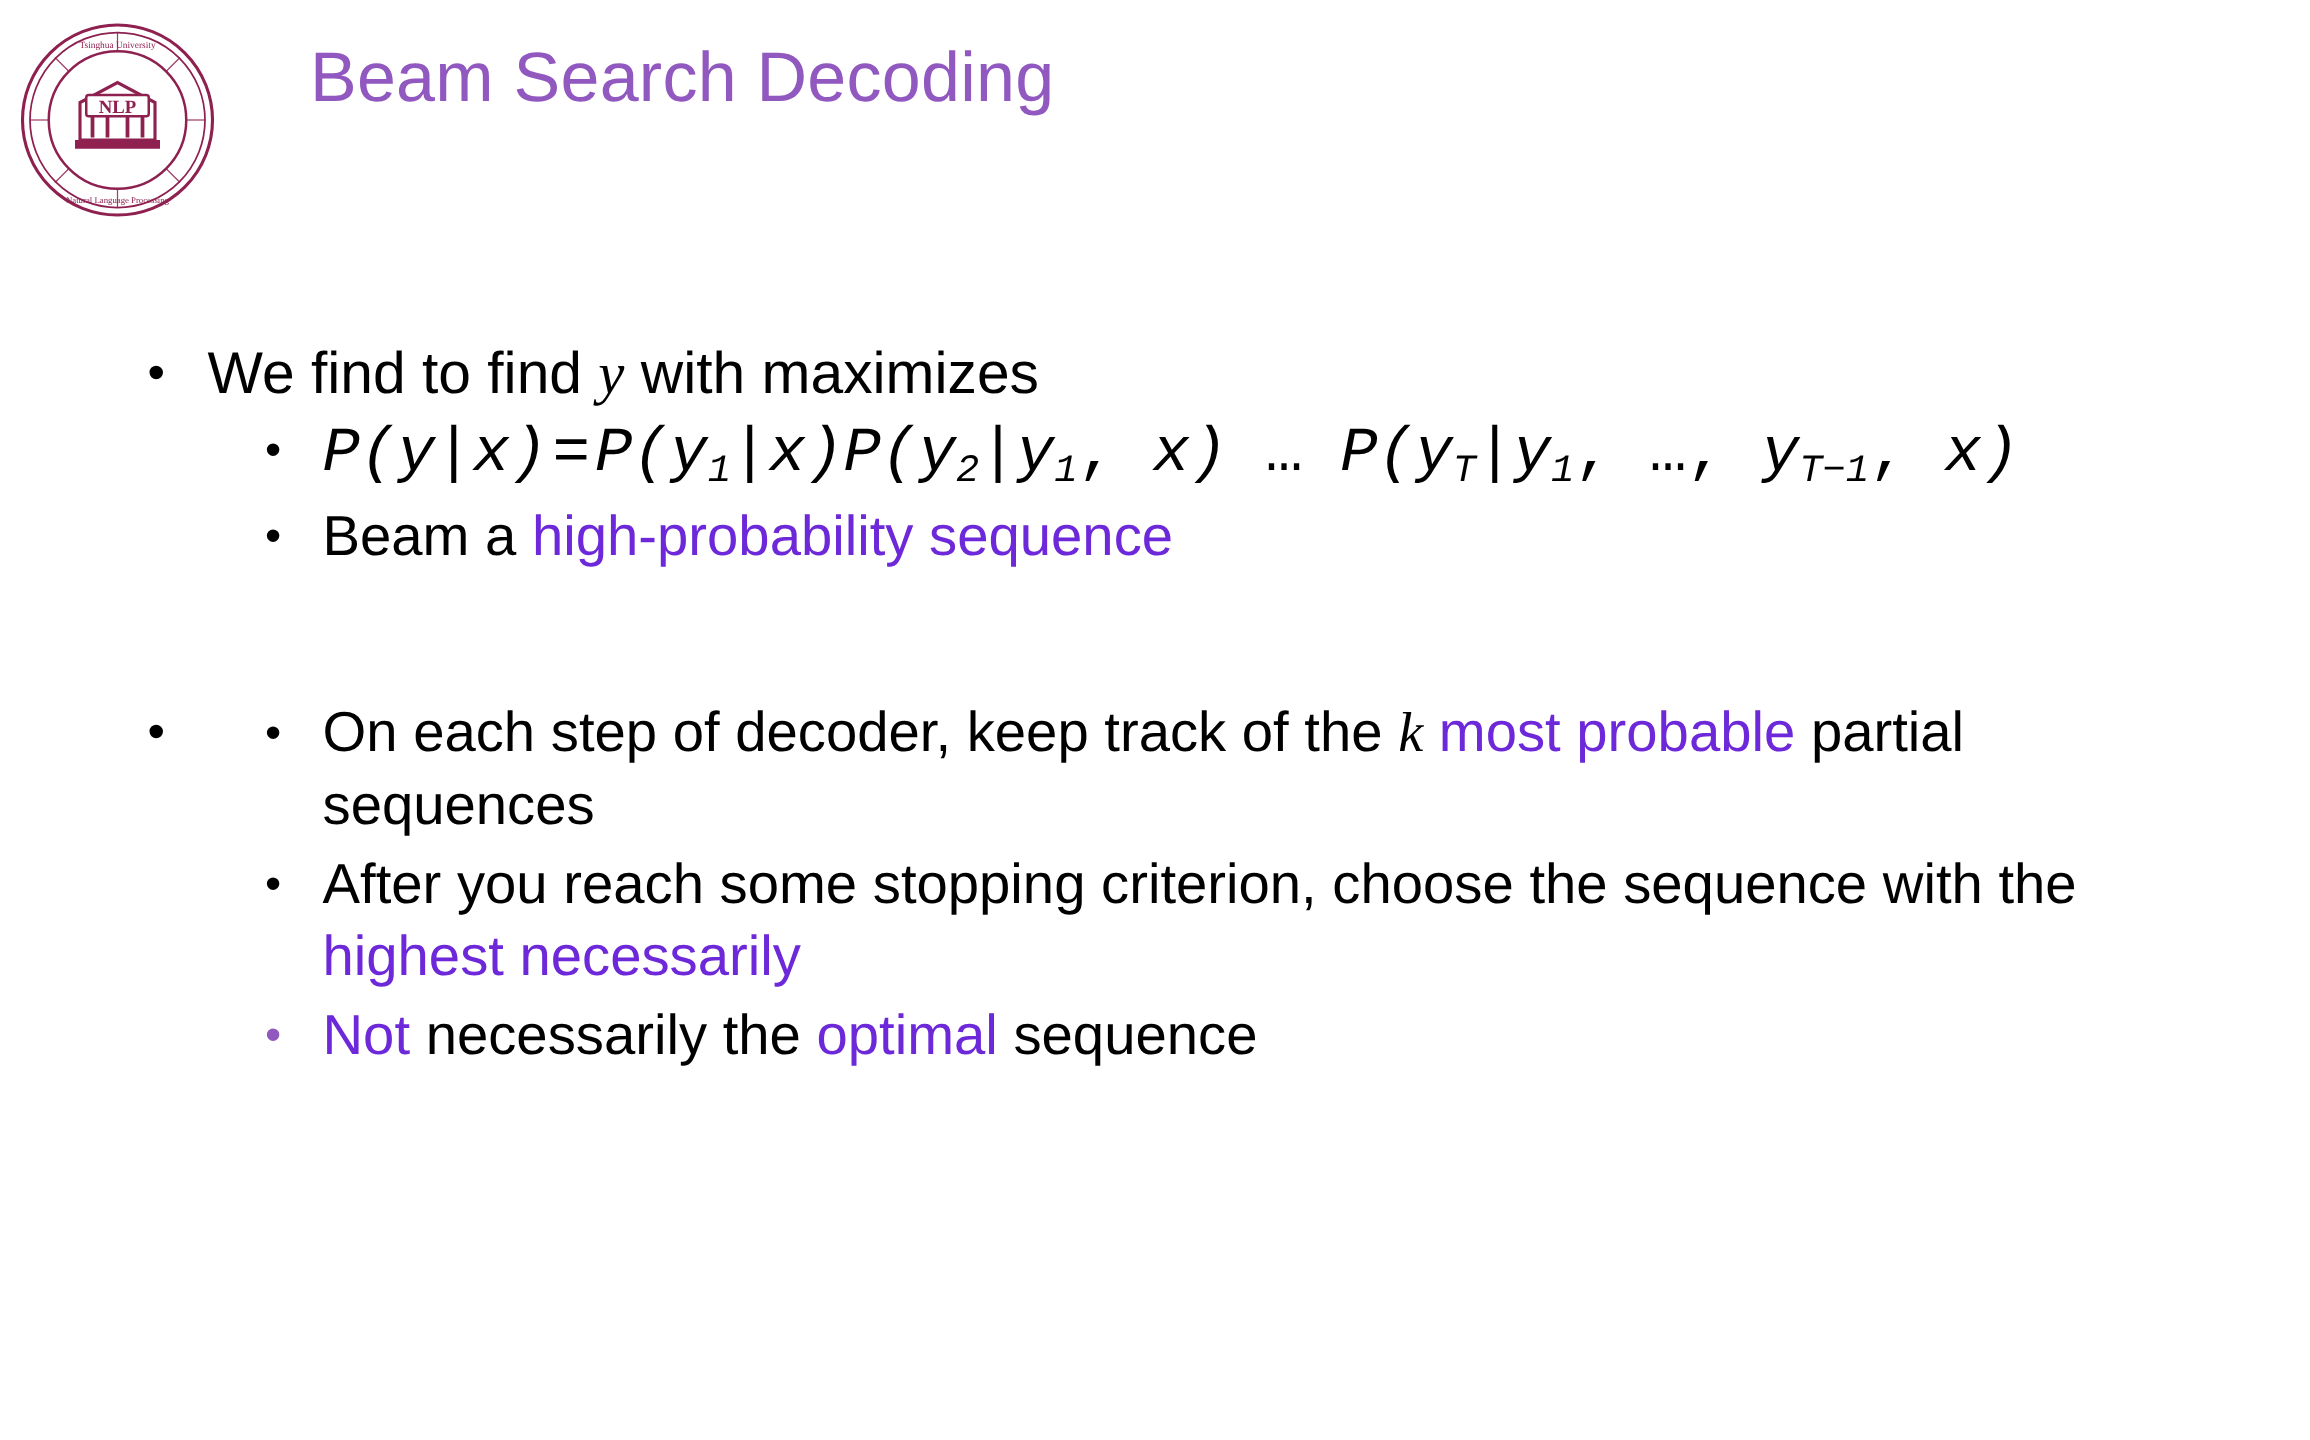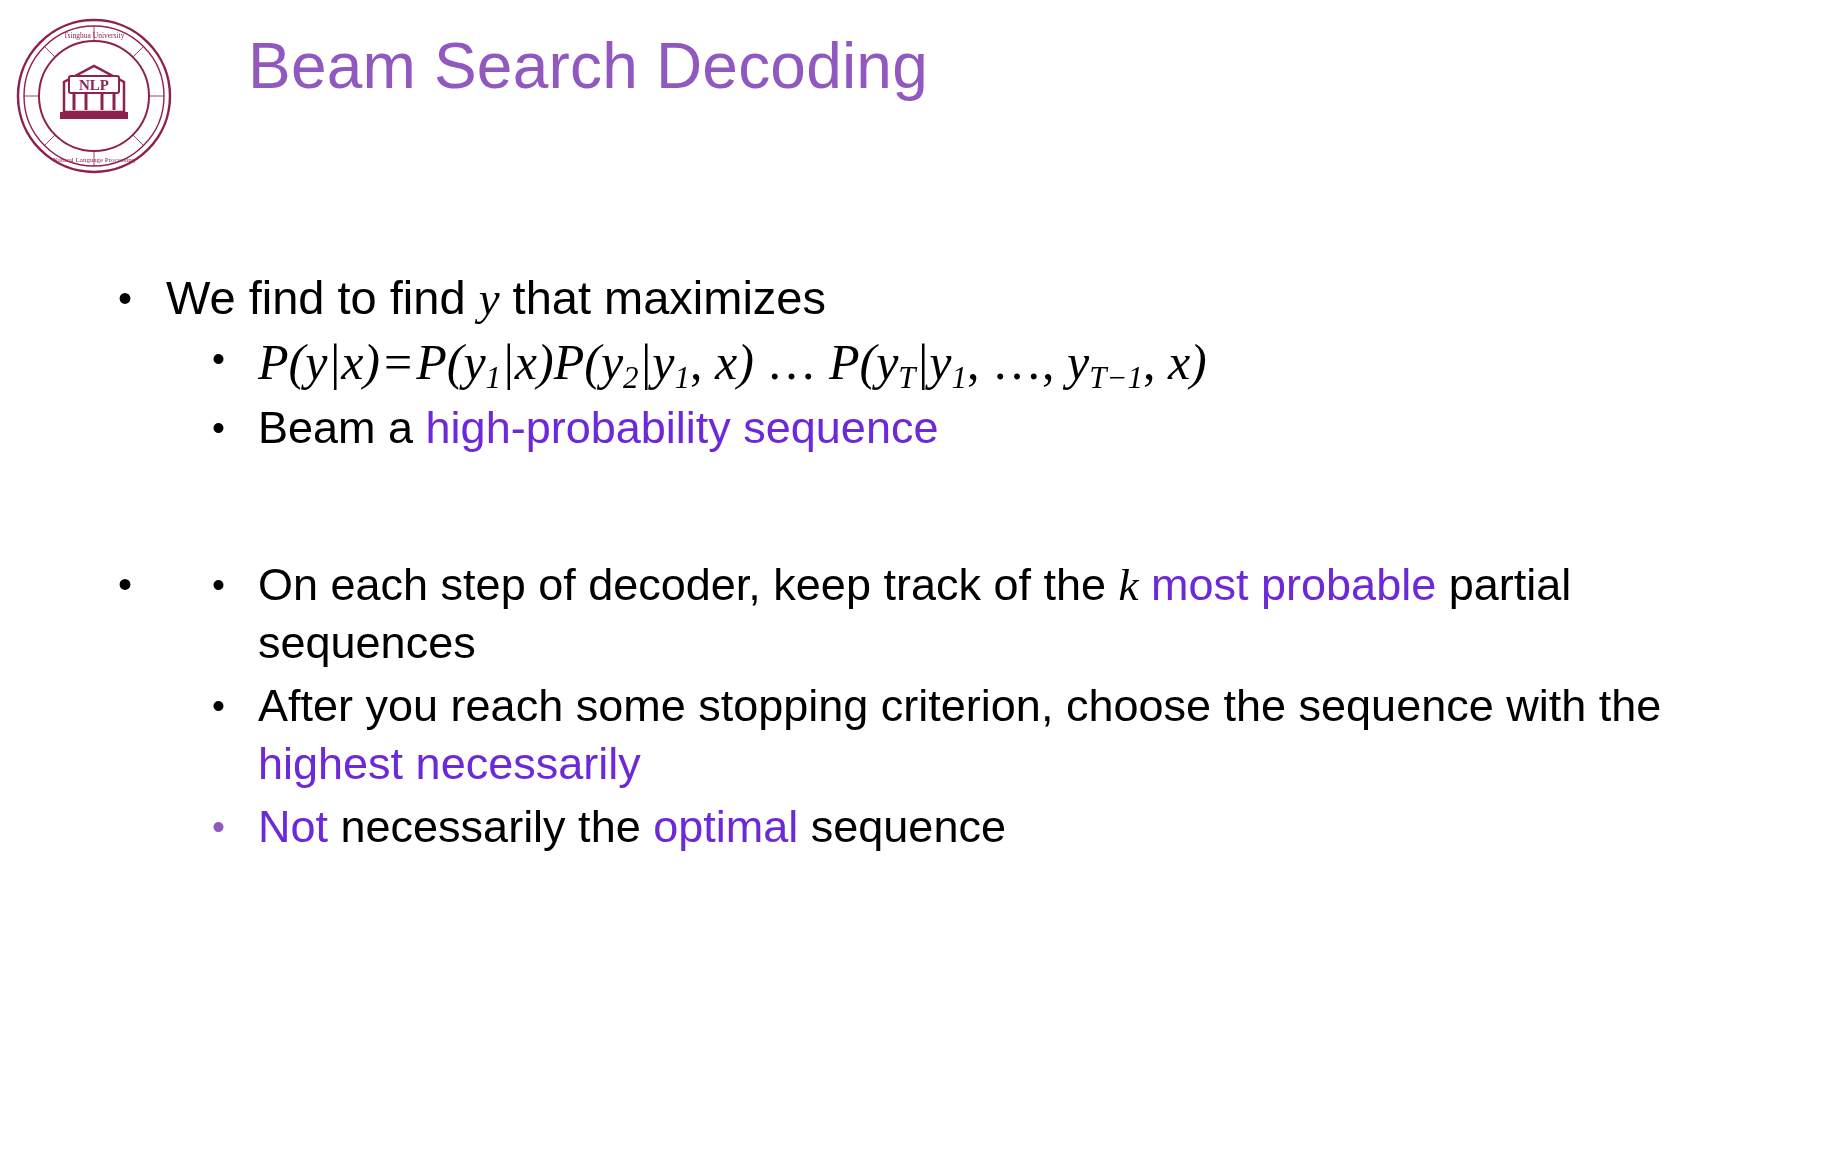--- a/index.html
+++ b/index.html
@@ -23,21 +23,21 @@
     top: 16px;
     width: 160px;
     height: 160px;
   }
 
   
   .slide-title {
     position: absolute;
     left: 248px;
     top: 30px;
-    font-size: 64px;
+    font-size: 56px;
     line-height: 1.15;
     color: #9159c0;
     font-weight: normal;
     letter-spacing: 0.2px;
     white-space: nowrap;
   }
 
   
   .body {
     position: absolute;
@@ -108,21 +108,21 @@
     font-style: italic;
     vertical-align: -0.28em;
     line-height: 0;
   }
   .math .op {
     font-style: normal;
     padding: 0 4px;
   }
   .spacer { height: 92px; }
 
-  .eq-line { white-space: nowrap; }
+  .eq-line { white-space: nowrap; font-family: Liberation Mono, monospace; }
 </style>
 </head>
 <body>
 
 <div class="logo">
   <svg width="160" height="160" viewBox="0 0 160 160" xmlns="http://www.w3.org/2000/svg">
     <circle cx="80" cy="80" r="76" fill="none" stroke="#8e2150" stroke-width="2.5"></circle>
     <circle cx="80" cy="80" r="70" fill="none" stroke="#8e2150" stroke-width="1.4"></circle>
     <circle cx="80" cy="80" r="55" fill="none" stroke="#8e2150" stroke-width="2"></circle>
     <g stroke="#8e2150" stroke-width="1" opacity="0.85">
@@ -150,21 +150,21 @@
   </svg>
 </div>
 
 <div class="slide-title">Beam Search Decoding</div>
 
 <div class="body">
   <ul class="level1">
 
     <li class="l1">
       <span class="bullet">•</span>
-      <span>We find to find </span><span class="mi" style="font-size:47px">y</span><span> that maximizes</span>
+      <span>We find to find </span><span class="mi" style="font-size:47px">y</span><span> with maximizes</span>
     </li>
 
     <ul class="level2">
       <li class="l2">
         <span class="bullet">•</span>
         <span class="math eq-line">
           <span>P</span><span>(y|x)</span><span class="op">=</span><span>P</span><span>(</span><span>y</span><sub>1</sub><span>|</span><span>x</span><span>)</span><span>P</span><span>(</span><span>y</span><sub>2</sub><span>|</span><span>y</span><sub>1</sub><span class="up">, </span><span>x</span><span>)</span><span class="up"> … </span><span>P</span><span>(</span><span>y</span><sub>T</sub><span>|</span><span>y</span><sub>1</sub><span class="up">, </span><span class="up">…</span><span class="up">, </span><span>y</span><sub>T−1</sub><span class="up">, </span><span>x</span><span>)</span>
         </span>
       </li>
 

